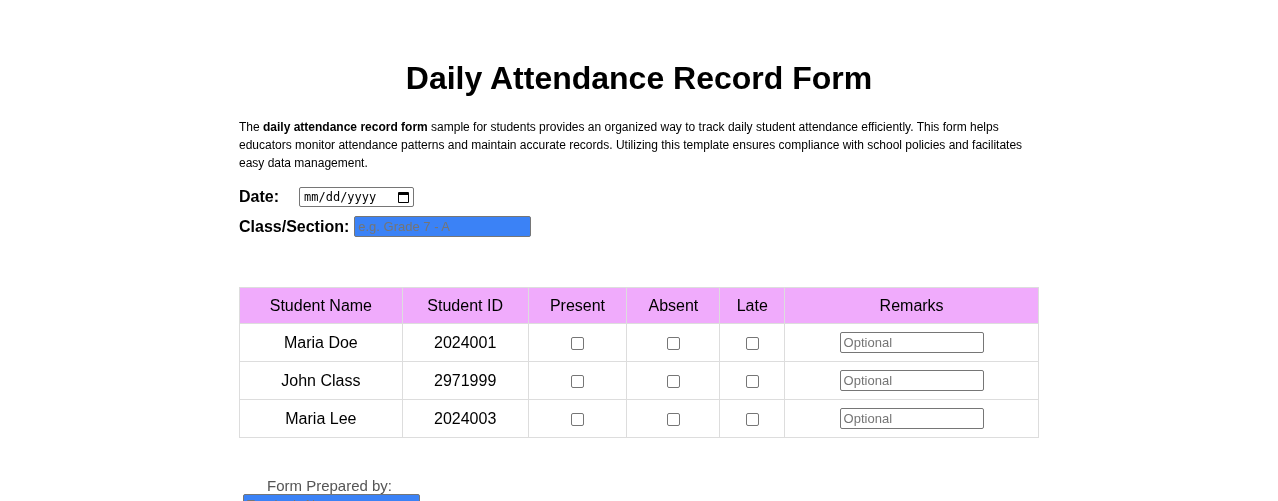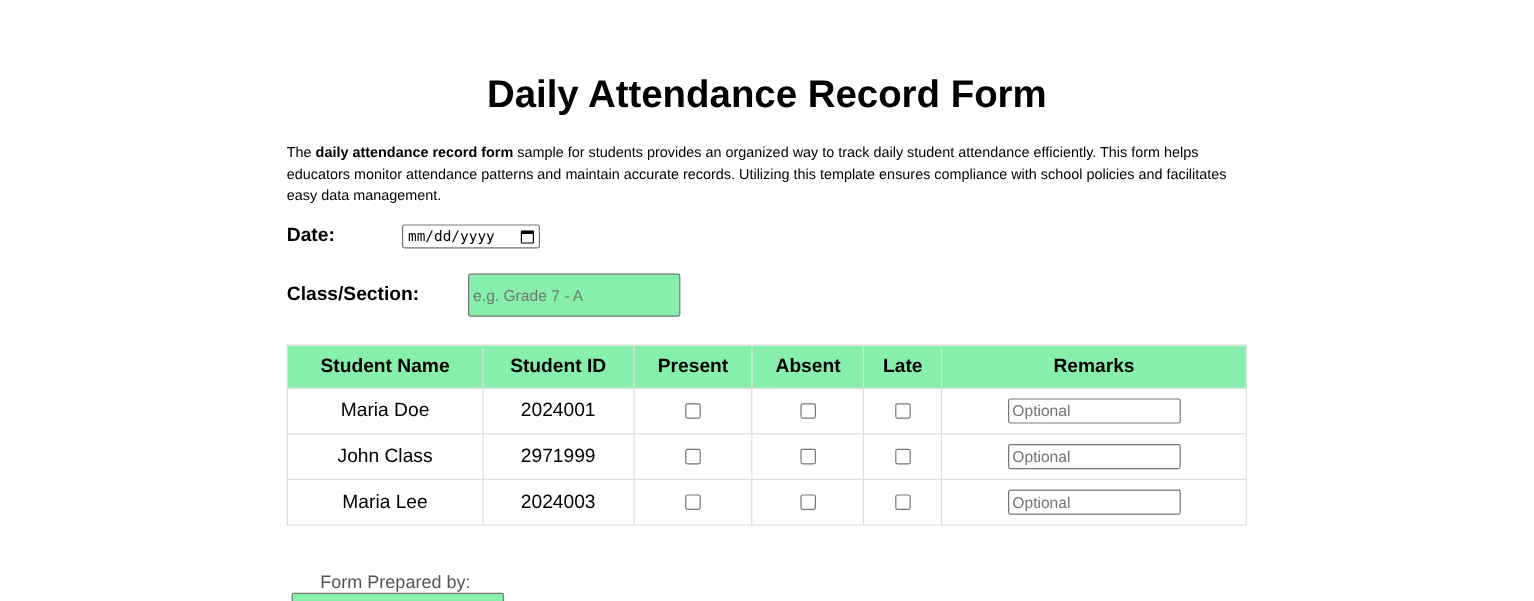--- a/index.html
+++ b/index.html
@@ -1,29 +1,29 @@
 <!DOCTYPE html>
 <html><head>
 <meta charset="utf-8">
 <style>
   html, body { margin:0; padding:0; background:#fff; }
   body { width:1278px; height:501px; overflow:hidden; font-family:"Liberation Sans", sans-serif; color:#000; position:relative; }
   .container { position:absolute; left:239px; top:0; width:800px; }
   h1 { margin:0; position:absolute; top:60px; left:0; width:800px; text-align:center; font-size:32px; font-weight:bold; line-height:36px; }
   .intro { position:absolute; top:118px; left:0; width:800px; font-size:12px; line-height:18px; margin:0; }
-  .row-field { position:absolute; left:0; font-size:16px; font-weight:bold; display:flex; align-items:center;gap:36px; }
+  .row-field { position:absolute; left:0; font-size:16px; font-weight:bold; display:flex; align-items:center; }
   .row-date { top:187px; }
-  .row-class { top:228px; }
+  .row-class { top:216px; }
   .date-input { margin-left:20px; width:115px; height:20px; border:1px solid #767676; border-radius:2px; box-sizing:border-box; font-family:"DejaVu Sans Mono", monospace; font-size:12px; font-weight:normal; display:flex; align-items:center; padding:0 4px; justify-content:space-between; color:#000; }
   .cal-icon { width:11px; height:11px; border:1.5px solid #000; border-top-width:3px; box-sizing:border-box; border-radius:1px; }
-  .text-input { margin-left:5px; width:177px; height:36px; border:1px solid #767676; border-radius:2px; box-sizing:border-box; font-family:"Liberation Sans", sans-serif; font-size:13px; font-weight:normal; padding:1px 3px; color:#000; background:#86efac; }
+  .text-input { margin-left:5px; width:177px; height:21px; border:1px solid #767676; border-radius:2px; box-sizing:border-box; font-family:"Liberation Sans", sans-serif; font-size:13px; font-weight:normal; padding:1px 3px; color:#000; background:#3b82f6; }
   .text-input::placeholder { color:#757575; }
   table { position:absolute; top:287px; left:0; width:800px; border-collapse:collapse; font-size:16px; }
   th, td { border:1px solid #ddd; text-align:center; padding:0; }
-  th { background:#86efac; height:35px; font-weight:bold; }
+  th { background:#f0abfc; height:35px; font-weight:normal; }
   td { height:37px; }
   .cb { width:13px; height:13px; border:1px solid #767676; border-radius:2px; display:inline-block; box-sizing:border-box; vertical-align:middle; background:#fff; }
   .remarks-input { width:144px; height:21px; border:1px solid #767676; border-radius:2px; box-sizing:border-box; font-family:"Liberation Sans", sans-serif; font-size:13px; padding:1px 3px; }
   .remarks-input::placeholder { color:#757575; }
   .footer { position:absolute; top:477px; left:0; font-size:15px; color:#555; display:flex; align-items:center;flex-direction:column; }
   .footer .text-input { margin-left:4px; }
 </style>
 </head>
 <body>
 

